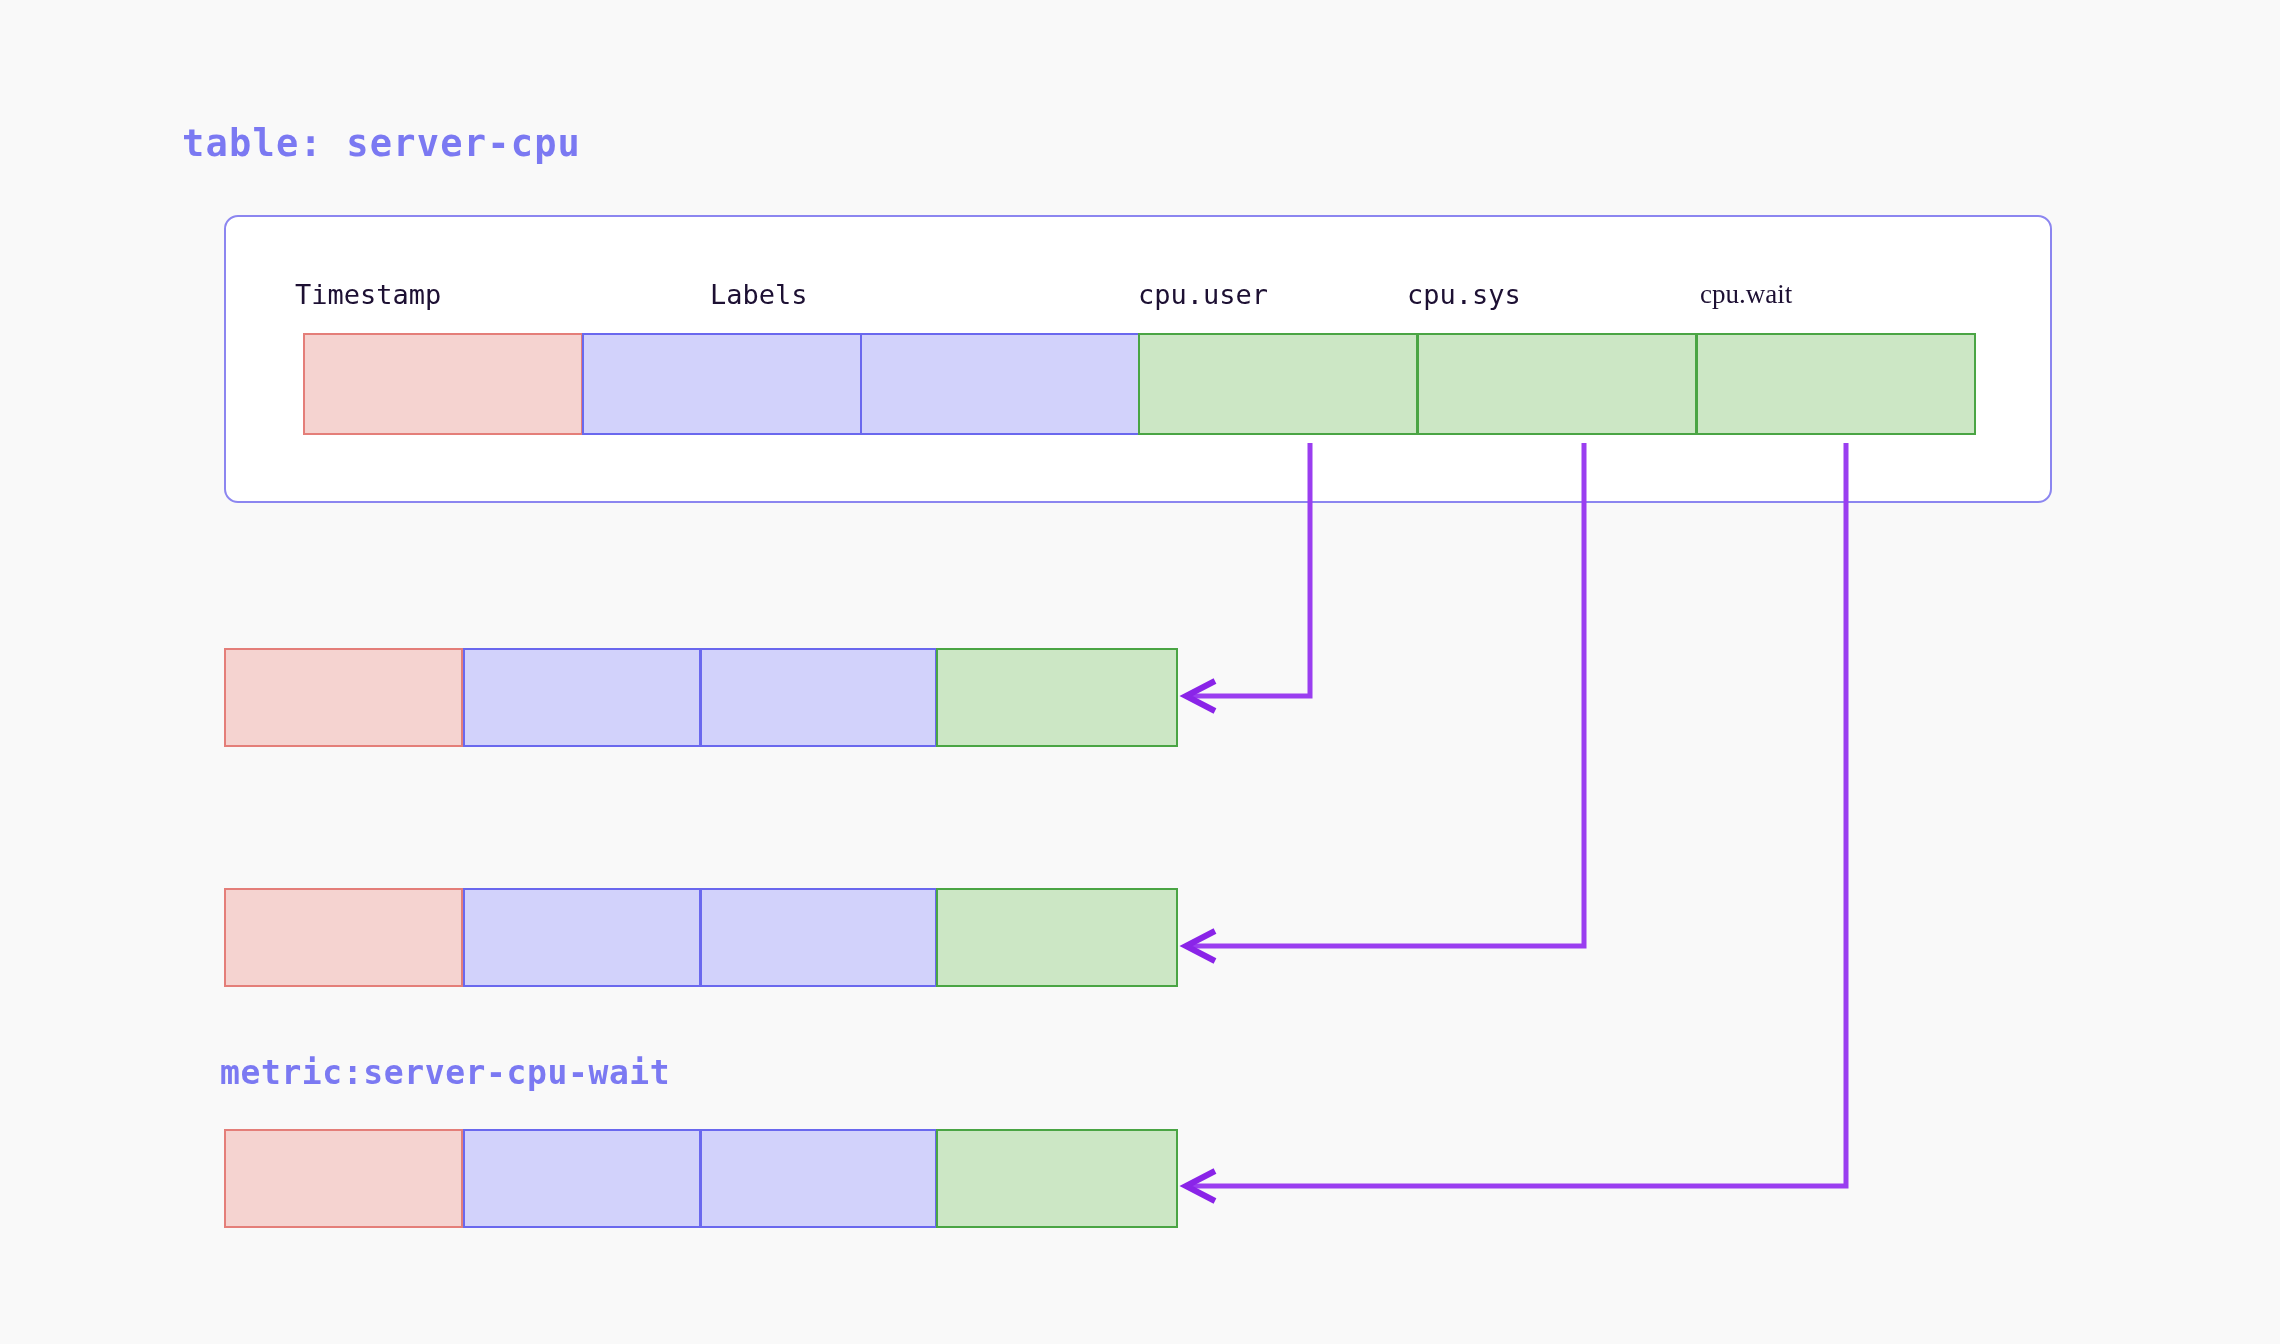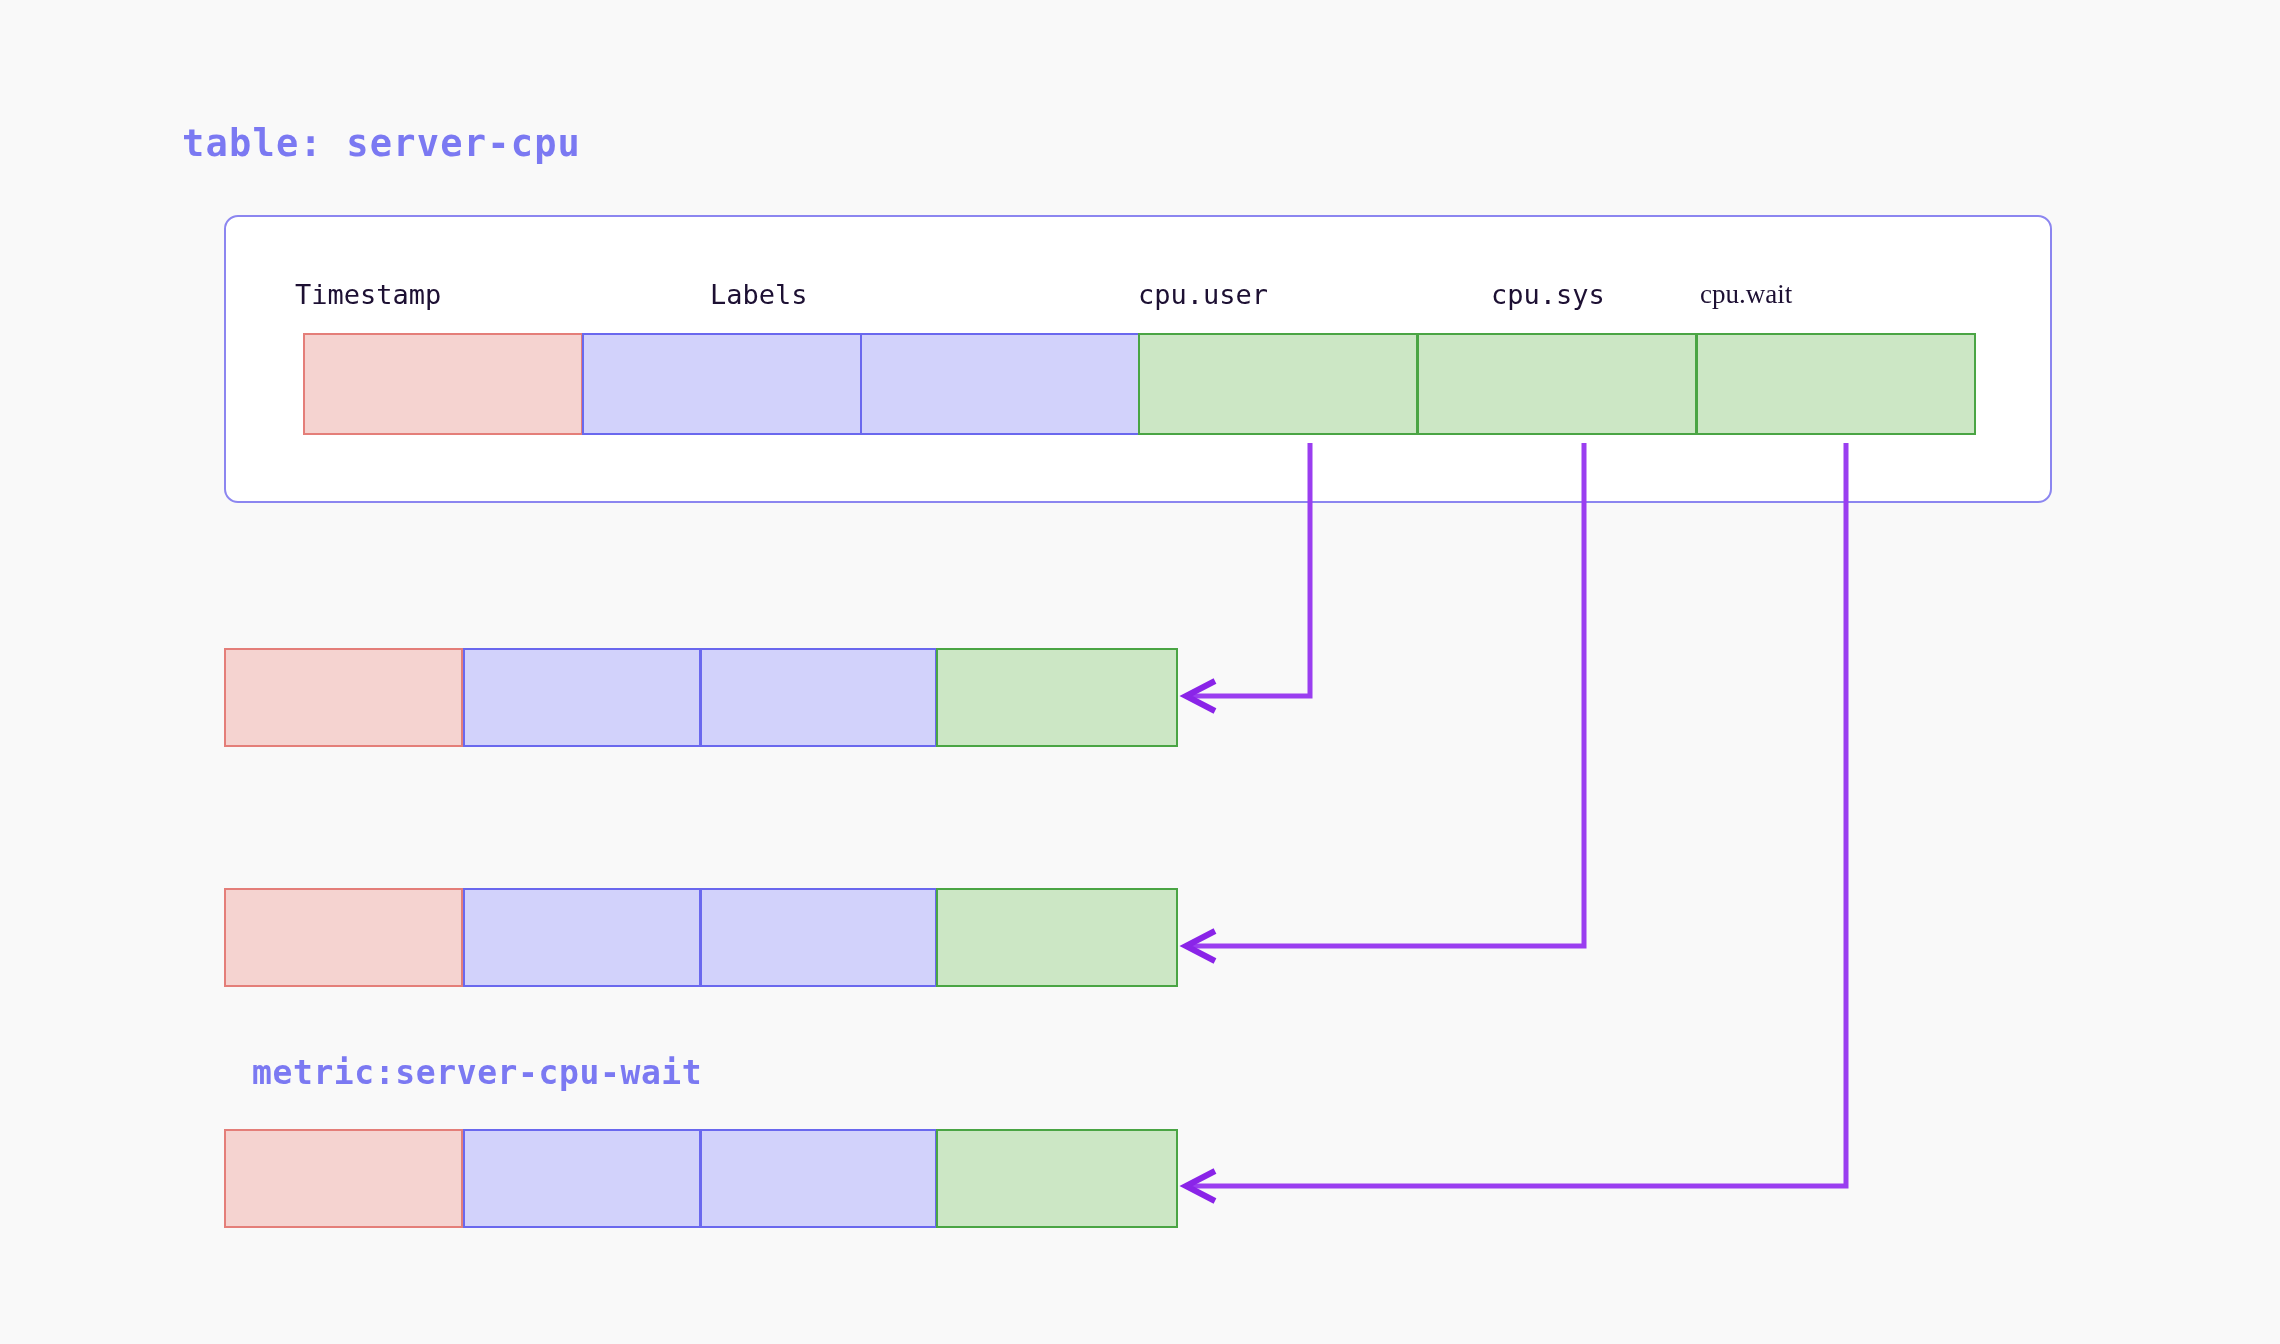--- a/index.html
+++ b/index.html
@@ -114,41 +114,41 @@
 
 <div id="stage">
 
   <div class="table-title">table: server-cpu</div>
 
   <div class="table-card"></div>
 
   <div class="col-header" style="left:295px; width:300px;">Timestamp</div>
   <div class="col-header" style="left:710px; width:300px;">Labels</div>
   <div class="col-header" style="left:1138px; width:280px;">cpu.user</div>
-  <div class="col-header" style="left:1491px; width:280px;">cpu.sys</div>
+  <div class="col-header" style="left:1407px; width:280px;">cpu.sys</div>
   <div class="col-header" style="left:1700px; width:280px;font-family:Liberation Serif, serif;">cpu.wait</div>
 
   <div class="cell ts" style="left:303px;  top:333px; width:280px; height:102px;"></div>
   <div class="cell lbl" style="left:582px;  top:333px; width:280px; height:102px;"></div>
   <div class="cell lbl" style="left:860px;  top:333px; width:280px; height:102px;"></div>
   <div class="cell val" style="left:1138px; top:333px; width:280px; height:102px;"></div>
   <div class="cell val" style="left:1417px; top:333px; width:280px; height:102px;"></div>
   <div class="cell val" style="left:1696px; top:333px; width:280px; height:102px;"></div>
 
   <div class="cell ts" style="left:224px; top:648px; width:239px; height:99px;"></div>
   <div class="cell lbl" style="left:463px; top:648px; width:238px; height:99px;"></div>
   <div class="cell lbl" style="left:700px; top:648px; width:237px; height:99px;"></div>
   <div class="cell val" style="left:936px; top:648px; width:242px; height:99px;"></div>
 
   <div class="cell ts" style="left:224px; top:888px; width:239px; height:99px;"></div>
   <div class="cell lbl" style="left:463px; top:888px; width:238px; height:99px;"></div>
   <div class="cell lbl" style="left:700px; top:888px; width:237px; height:99px;"></div>
   <div class="cell val" style="left:936px; top:888px; width:242px; height:99px;"></div>
 
-  <div class="metric-title" style="left:220px; top:1053px;margin-left:32px;">metric:server-cpu-wait</div>
+  <div class="metric-title" style="left:220px; top:1053px;">metric:server-cpu-wait</div>
   <div class="cell ts" style="left:224px; top:1129px; width:239px; height:99px;"></div>
   <div class="cell lbl" style="left:463px; top:1129px; width:238px; height:99px;"></div>
   <div class="cell lbl" style="left:700px; top:1129px; width:237px; height:99px;"></div>
   <div class="cell val" style="left:936px; top:1129px; width:242px; height:99px;"></div>
 
   <svg id="arrow-layer" viewBox="0 0 2280 1344">
 
     <g>
       <path class="arrow-path" d="M 1310 443 L 1310 696 L 1191 696"></path>
       <path class="arrow-head" d="M 1215 681 L 1186 696 L 1215 711"></path>

